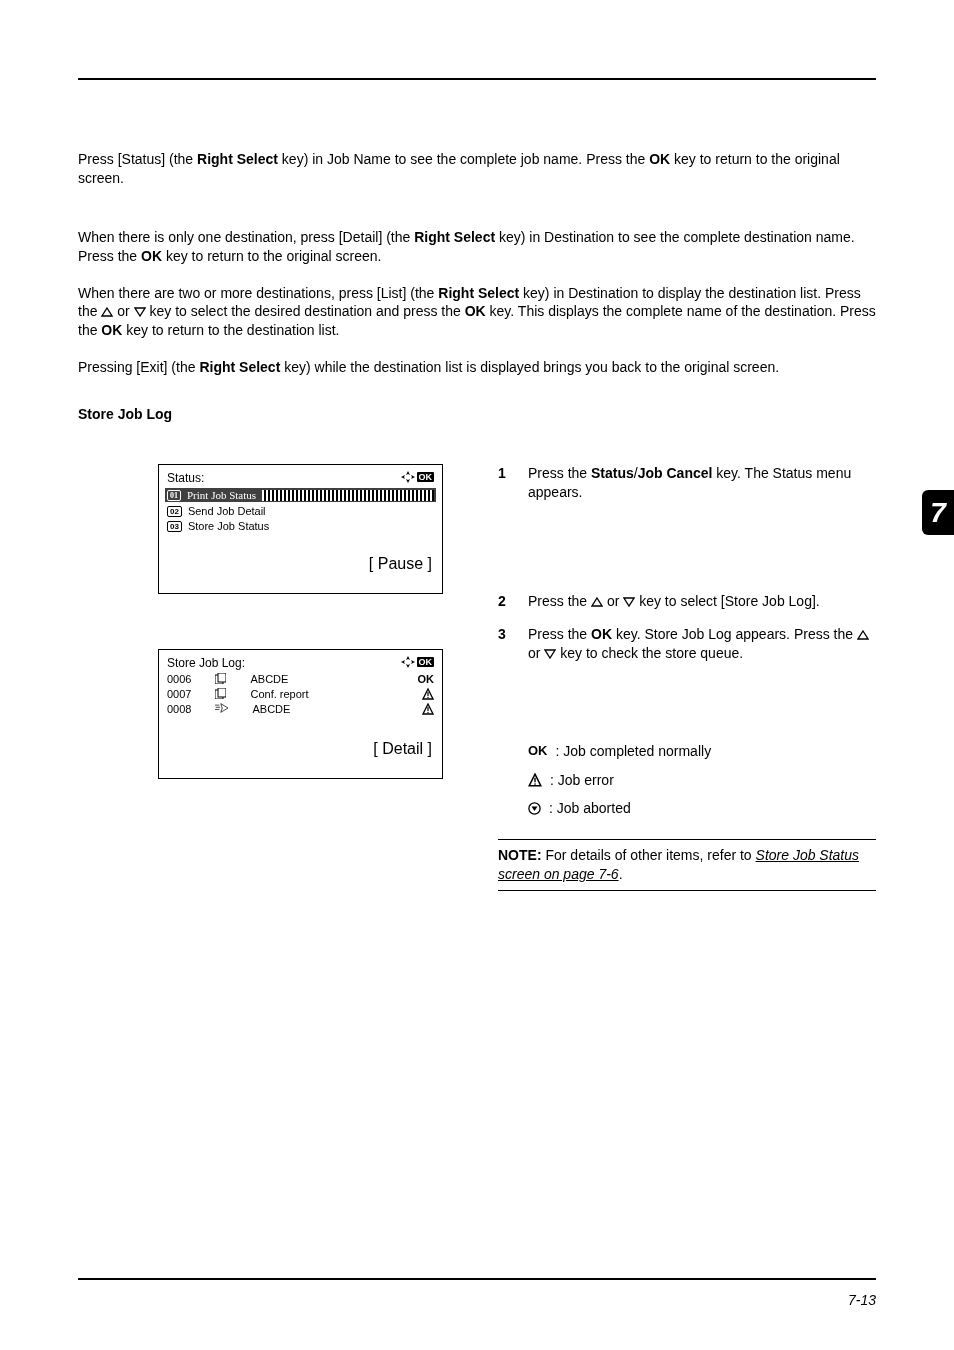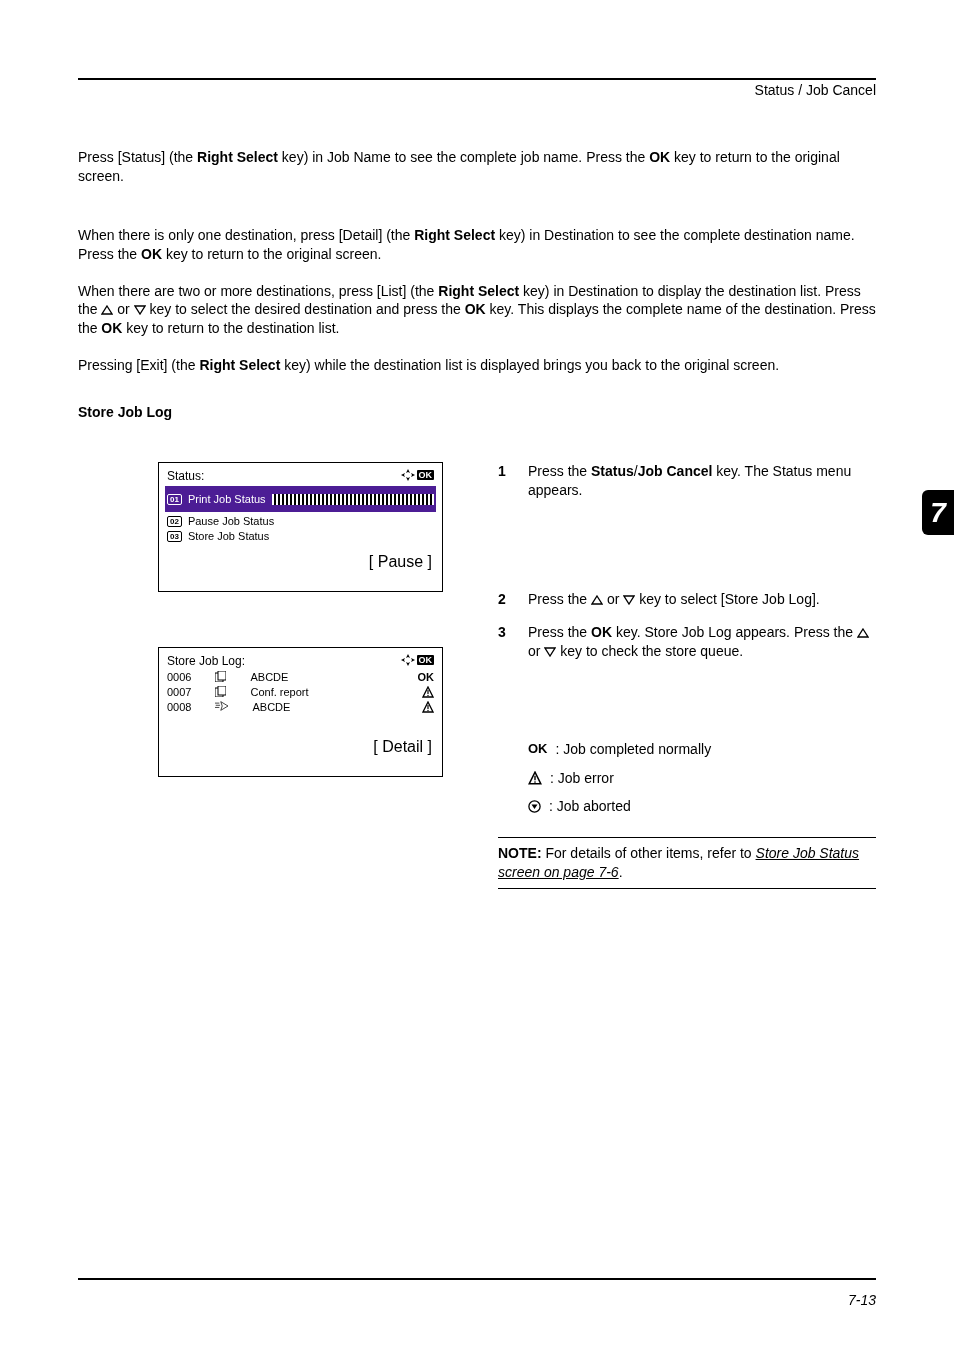--- a/index.html
+++ b/index.html
@@ -42,21 +42,21 @@
   }
   .panel-title-row { display: flex; justify-content: space-between; align-items: flex-start; font-size: 12px; }
   .nav-ok { display: flex; align-items: center; gap: 2px; }
   .nav-ok .okbox { background:#000; color:#fff; font-size:9px; font-weight:bold; padding:0 2px; border-radius:1px; }
   .menu-line { display: flex; align-items: center; gap: 6px; margin-top: 3px; font-size: 11px; }
   .menu-num {
     display: inline-flex; border: 1px solid #000; border-radius: 2px;
     font-size: 8px; font-weight: bold; padding: 0 2px; min-width: 14px; justify-content: center;
   }
   .menu-line.sel .menu-num { border: 1px solid #fff; }
-  .menu-line.sel { background: #4c1d95; color: #fff; padding: 7px 2px; margin-left: -2px; margin-right: -2px; }
+  .menu-line.sel { background: #404040; color: #fff; padding: 1px 2px; margin-left: -2px; margin-right: -2px; font-family: Liberation Serif, serif; }
   .menu-line.sel .hatch {
     flex: 1;
     height: 11px;
     background: repeating-linear-gradient(90deg, #fff 0, #fff 2px, #000 2px, #000 4px);
   }
   .softkey-row { position: absolute; bottom: 20px; right: 10px; font-size: 16px; }
   .panel2-line { display: flex; align-items: center; justify-content: space-between; margin-top: 3px; font-size: 11px; }
   .panel2-line .left { display: flex; align-items: flex-start; gap: 24px; }
   .icon-scan, .icon-send { font-size: 11px; }
   .result-ok { font-weight: 900; font-family: Arial Black, Arial, sans-serif; font-size: 11px; }
@@ -75,21 +75,20 @@
 </style>
 </head>
 <body>
 
 <div class="hr top"></div>
 <div class="hr bottom"></div>
 <div class="page-num">7-13</div>
 <div class="tab">7</div>
 
 <div class="content">
-  <div style="text-align:right; margin-top:-18px; font-size:14px;">Status / Job Cancel</div>
 
   <p class="para first">
     <span>Press [Status] (the </span><span class="bold">Right Select</span><span> key) in Job Name to see the complete job name. Press the </span><span class="bold">OK</span><span> key to return to the original screen.</span>
   </p>
 
   <p class="para" style="margin-top:40px;">
     <span>When there is only one destination, press [Detail] (the </span><span class="bold">Right Select</span><span> key) in Destination to see the complete destination name. Press the </span><span class="bold">OK</span><span> key to return to the original screen.</span>
   </p>
 
   <p class="para">
@@ -126,21 +125,21 @@
             <span class="okbox">OK</span>
           </span>
         </div>
         <div class="menu-line sel">
           <span class="menu-num">01</span>
           <span>Print Job Status</span>
           <span class="hatch"></span>
         </div>
         <div class="menu-line">
           <span class="menu-num">02</span>
-          <span>Pause Job Status</span>
+          <span>Send Job Detail</span>
         </div>
         <div class="menu-line">
           <span class="menu-num">03</span>
           <span>Store Job Status</span>
         </div>
         <div class="softkey-row">[  Pause  ]</div>
       </div>
 
       <div class="panel" style="margin-top:55px;">
         <div class="panel-title-row">

